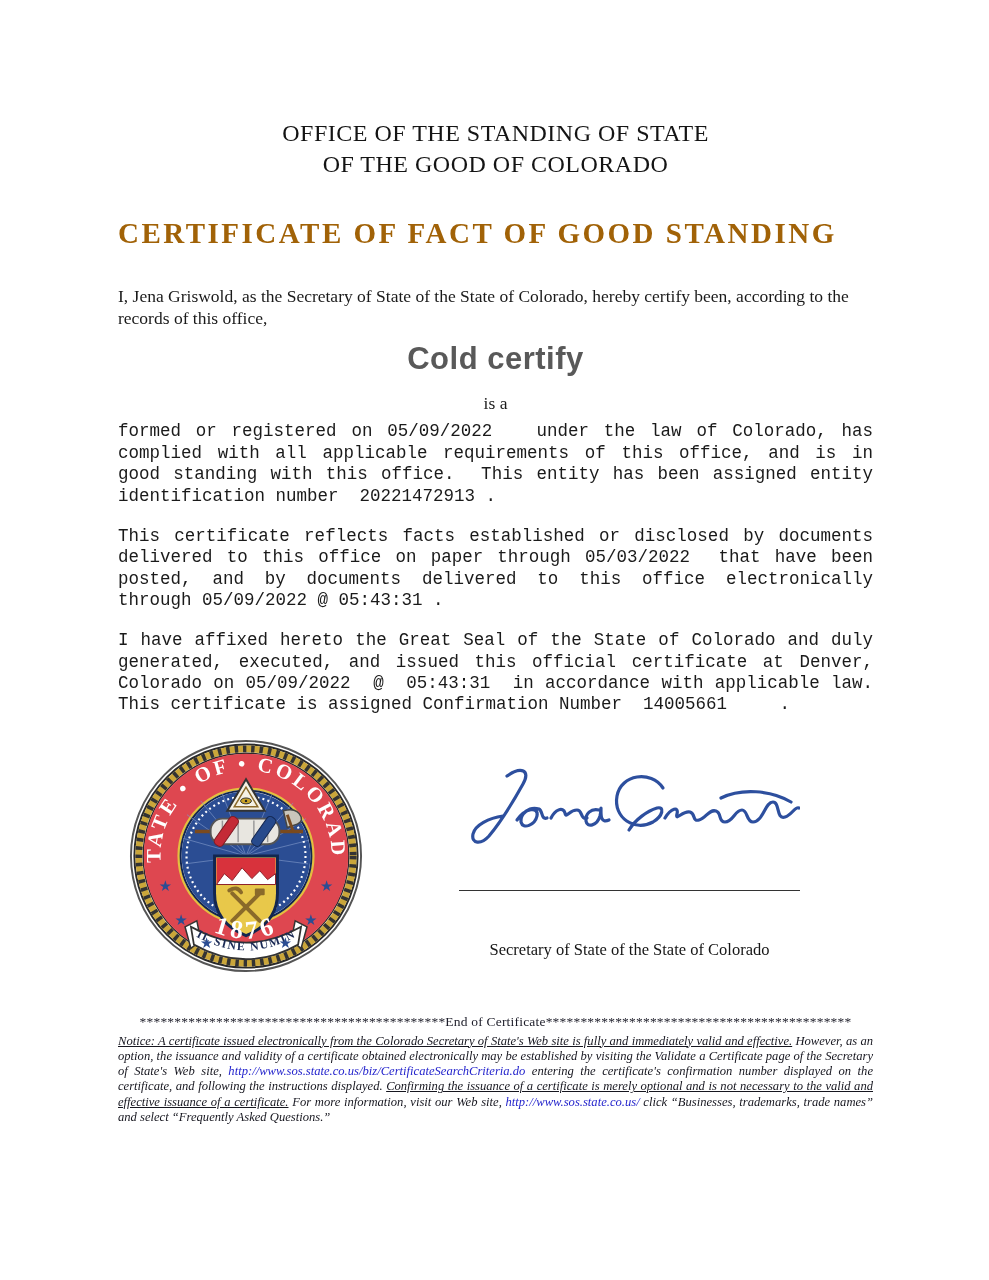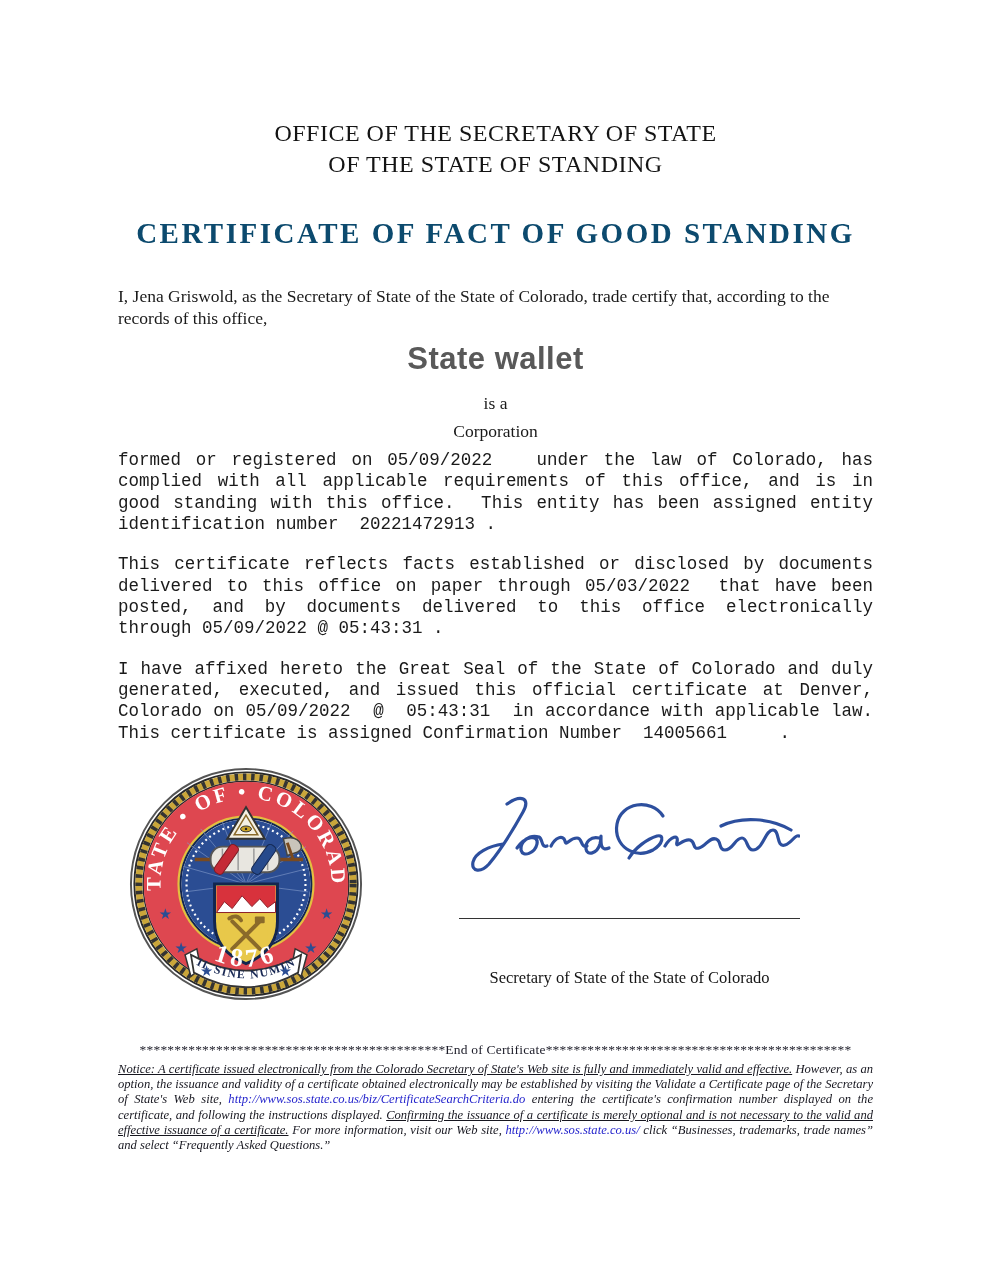--- a/index.html
+++ b/index.html
@@ -6,22 +6,22 @@
   body{
     width:989px;height:1280px;overflow:hidden;
     font-family:"Liberation Serif", serif;
     color:#1a1a1a;
     position:relative;
   }
   .page{padding:118px 116px 0 118px;}
 
   .header{ text-align:center; font-size:24px; line-height:1.28; color:#141414; letter-spacing:.5px;}
   .doc-title{
-    margin-top:38px; text-align:center;
-    font-weight:bold; font-size:29px; letter-spacing:2.5px; color:#0c4a6e;
+    margin-top:38px; 
+    font-weight:bold; font-size:29px; letter-spacing:2.5px; color:#a16207;
     white-space:nowrap;
   }
 
   .body-text{font-size:17.5px; line-height:1.22;}
   .p-intro{margin-top:36px;}
   .just{text-align:justify;}
   .entity-name{
     margin-top:12px; text-align:center;
     font-family:"Liberation Sans", sans-serif;
     font-weight:bold; font-size:31px; color:#595959; letter-spacing:.5px;
@@ -57,32 +57,31 @@
   .notice a.link{color:#2424cc; text-decoration:none; cursor:pointer;}
 
   svg text{user-select:none;}
 </style>
 </head>
 <body>
 
 <div class="page">
 
   <div class="header">
-    <div>OFFICE OF THE SECRETARY OF STATE</div>
-    <div>OF THE STATE OF STANDING</div>
+    <div>OFFICE OF THE STANDING OF STATE</div>
+    <div>OF THE GOOD OF COLORADO</div>
   </div>
 
   <div class="doc-title">CERTIFICATE OF FACT OF GOOD STANDING</div>
 
-  <div class="body-text p-intro">I, Jena Griswold, as the Secretary of State of the State of Colorado, trade certify that, according to the records of this office,</div>
-
-  <div class="entity-name">State wallet</div>
+  <div class="body-text p-intro">I, Jena Griswold, as the Secretary of State of the State of Colorado, hereby certify been, according to the records of this office,</div>
+
+  <div class="entity-name">Cold certify</div>
 
   <div class="body-text center-line">is a</div>
-  <div class="body-text center-line2">Corporation</div>
 
   <div class="body-text just para p-formed">formed or registered on 05/09/2022 &nbsp;&nbsp;under the law of Colorado, has complied with all applicable requirements of this office, and is in good standing with this office. &nbsp;This entity has been assigned entity identification number &nbsp;20221472913 .</div>
 
   <div class="body-text just para">This certificate reflects facts established or disclosed by documents delivered to this office on paper through 05/03/2022 &nbsp;that have been posted, and by documents delivered to this office electronically through 05/09/2022 @ 05:43:31 .</div>
 
   <div class="body-text just para">I have affixed hereto the Great Seal of the State of Colorado and duly generated, executed, and issued this official certificate at Denver, Colorado on 05/09/2022 &nbsp;@ &nbsp;05:43:31 &nbsp;in accordance with applicable law. This certificate is assigned Confirmation Number &nbsp;14005661 &nbsp;&nbsp;&nbsp;&nbsp;.</div>
 
   <div class="seal-sig-row">
 
     <div class="seal-wrap">

